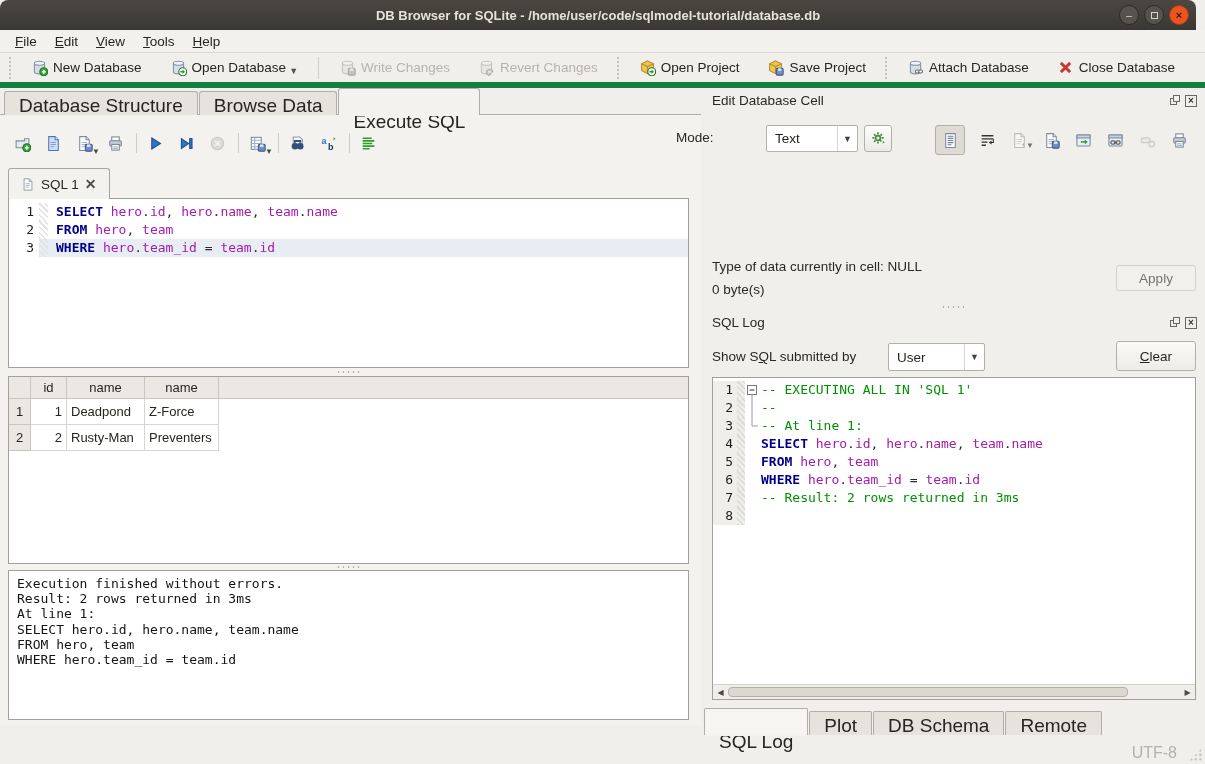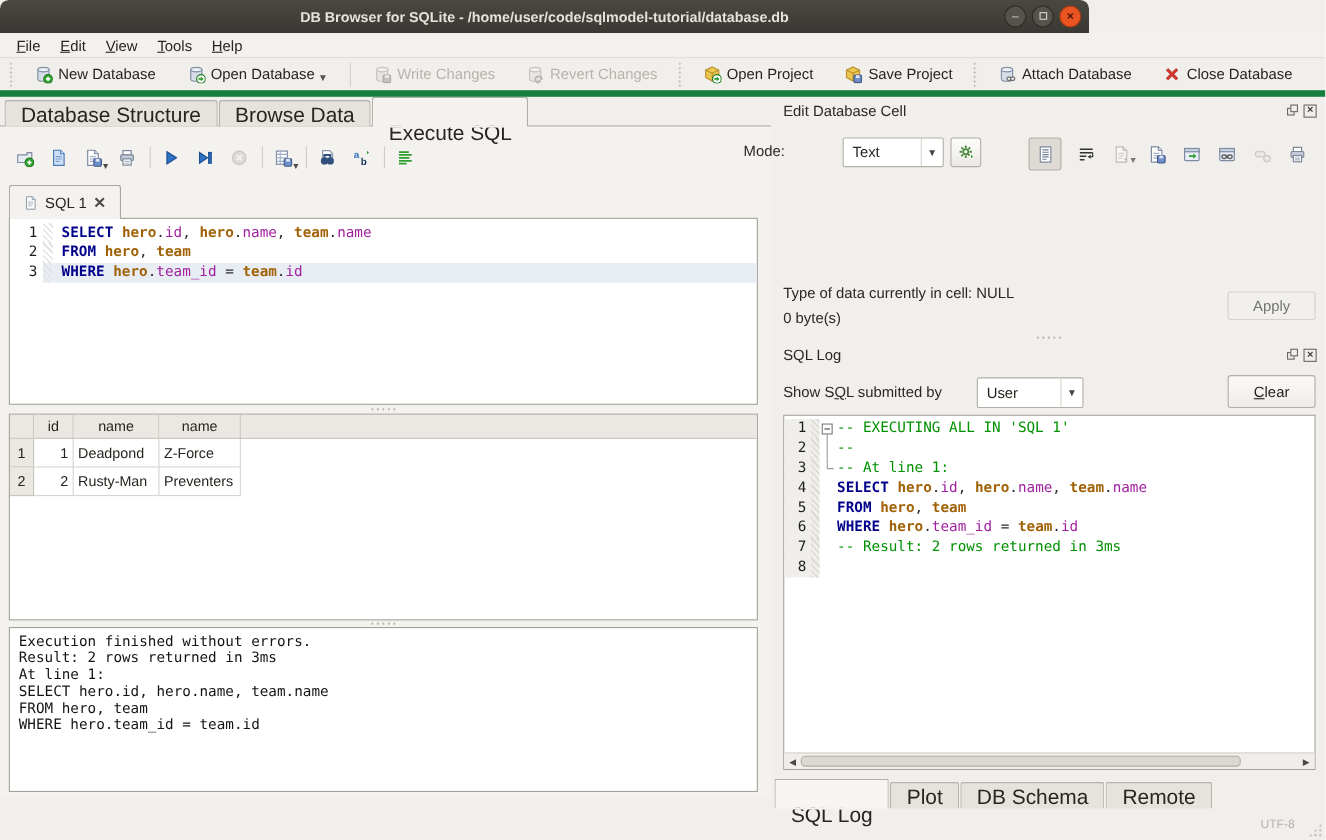--- a/index.html
+++ b/index.html
@@ -1,21 +1,21 @@
 <!DOCTYPE html>
 <html><head>
 <meta charset="utf-8">
 <style>
   * { box-sizing: border-box; margin: 0; padding: 0; }
   html,body { background:#fff; }
   body { font-family:"Liberation Sans", sans-serif; font-size:13px; color:#27251f; }
   #app { position:relative; width:1205px; height:764px; background:#f1efeb; overflow:hidden; }
 
   
-  #titlebar { position:absolute; left:0; top:0; width:990px; height:30px;
+  #titlebar { position:absolute; left:0; top:0; width:1196px; height:30px;
     background:linear-gradient(#4a4840,#3a3834); border-radius:8px 8px 0 0;
     display:flex; align-items:center; justify-content:center; }
   #titlebar .title { color:#e6e2da; font-weight:bold; font-size:13px; }
   #win-controls { position:absolute; right:7px; top:5px; display:flex; gap:5px; }
   .wc { width:20px; height:20px; border-radius:50%; background:#55534b; border:1px solid #2c2b27;
     color:#d9d5cc; font-size:11px; line-height:18px; text-align:center; cursor:pointer; }
   .wc.close { background:#e95420; border-color:#a33a14; color:#49160a; font-weight:bold; }
   .wc .sq { display:inline-block; width:7px; height:7px; border:1px solid #d9d5cc; margin-top:5px; }
 
   
@@ -62,21 +62,21 @@
 
   
   .white-box { background:#fff; border:1px solid #a3a09a; position:absolute; }
   #editor-box { left:8px; top:198px; width:681px; height:170px; font-family:"DejaVu Sans Mono", monospace; font-size:13px; padding-top:4px; cursor:text; }
   .ed-row { display:flex; height:18px; line-height:18px; }
   .ed-num { width:30px; text-align:right; padding-right:5px; color:#1d1d1d; flex:none; }
   .ed-hatch { width:9px; flex:none; background:repeating-linear-gradient(45deg,#e3e3e3 0 1.5px,transparent 1.5px 4px); }
   .ed-code { padding-left:8px; white-space:pre; flex:1; }
   .ed-row.cur .ed-hatch, .ed-row.cur .ed-code { background-color:#e8edf4; }
   .tk-k { color:#00008b; font-weight:bold; }
-  .tk-t { color:#a16207; font-weight:bold;margin-top:29px; }
+  .tk-t { color:#a21caf; font-weight:normal;margin-top:29px; }
   .tk-f { color:#a020a0; }
   .tk-p { color:#2b2b33; }
   .tk-c { color:#009100; }
 
   .hsplit { position:absolute; display:flex; align-items:center; justify-content:center; cursor:row-resize; }
   .hsplit .dots { width:26px; height:4px;
     background-image:radial-gradient(#b2aea8 1px, transparent 1.2px); background-size:5px 4px; }
 
   
   #results-box { left:8px; top:376px; width:681px; height:188px; overflow:hidden; }
@@ -138,21 +138,21 @@
   .sc-btn { width:15px; height:14px; display:flex; align-items:center; justify-content:center; font-size:8px; color:#4c4a45; cursor:pointer; }
   .sc-thumb { height:10px; margin-top:2px; background:#dbd8d2; border:1px solid #b3afa9; border-radius:4px; width:400px; cursor:grab; }
 
   
   #bottom-tabs { position:absolute; left:704px; top:708px; height:27px; display:flex; align-items:flex-end; }
   #bottom-tabs .tab { border-radius:2px 2px 0 0; }
   #bottom-tabs .tab.active { background:#f6f5f2; }
 
   
   #statusbar { position:absolute; left:0; top:740px; width:1205px; height:24px; }
-  #encoding { position:absolute; right:28px; top:4px; color:#b5b1ab; font-size:11px; }
+  #encoding { position:absolute; right:28px; top:4px; color:#b5b1ab; font-size:16px; }
   #grip { position:absolute; right:3px; bottom:3px; width:13px; height:13px;
     background-image:radial-gradient(#c6c2bb 1.2px, transparent 1.3px); background-size:4.5px 4.5px;
     clip-path:polygon(100% 0, 100% 100%, 0 100%); cursor:nwse-resize; }
 </style>
 </head>
 <body>
 
 <div id="app">
 
   <div id="titlebar">

